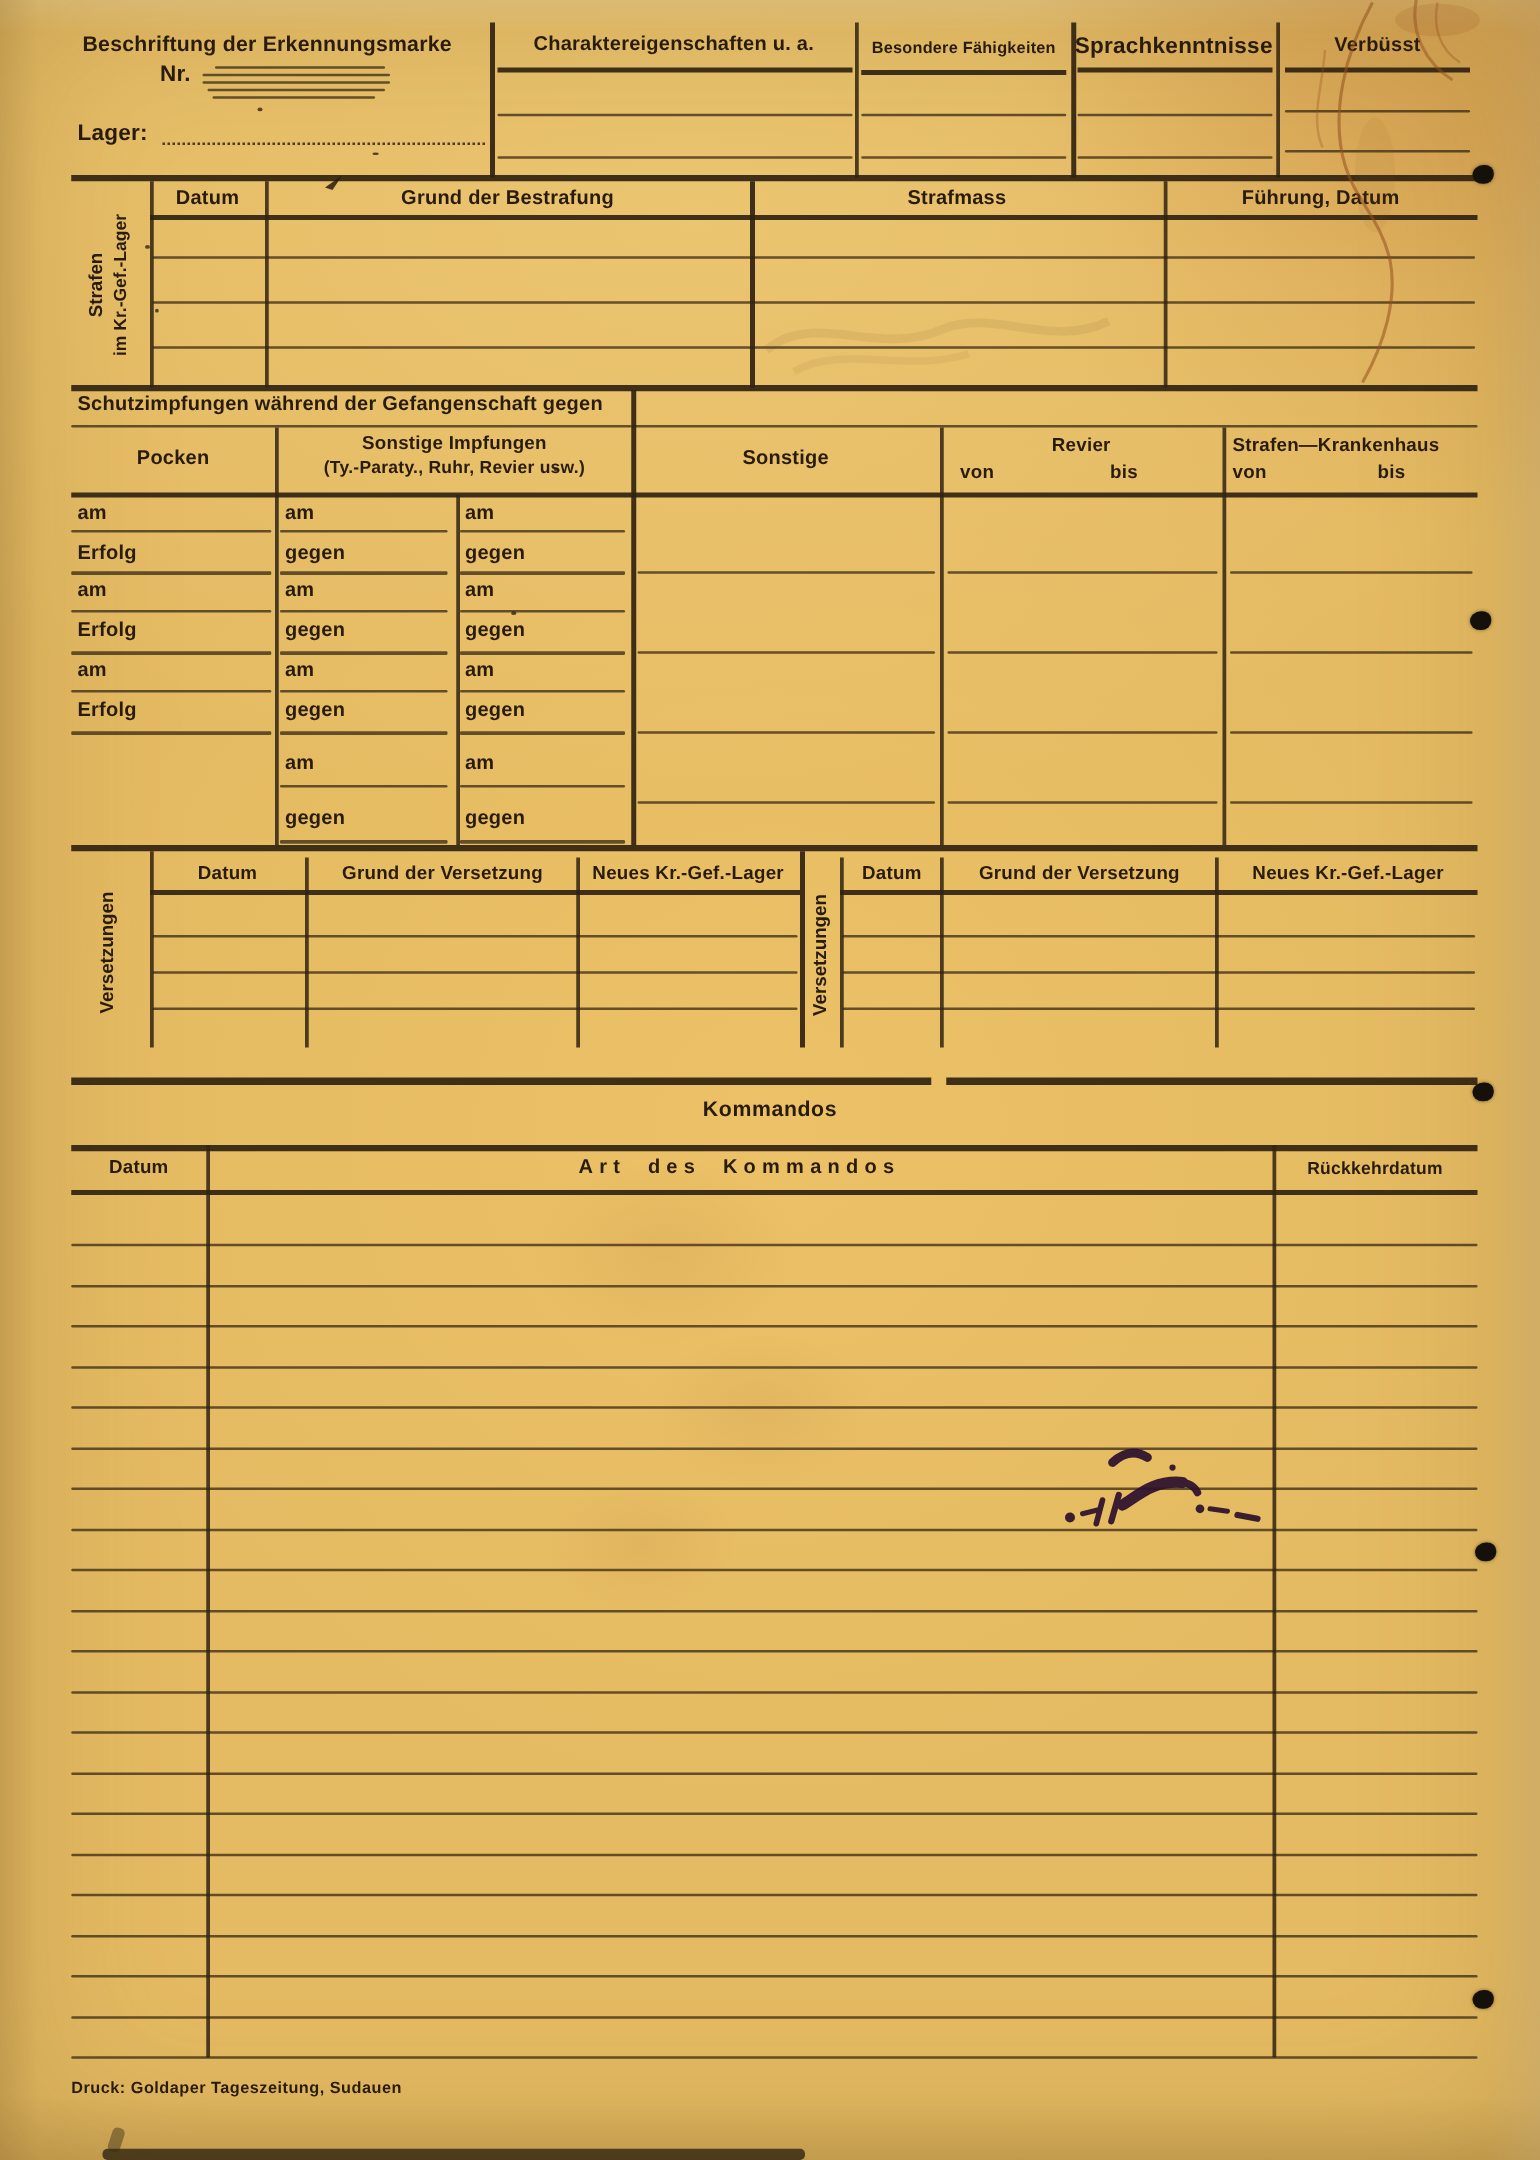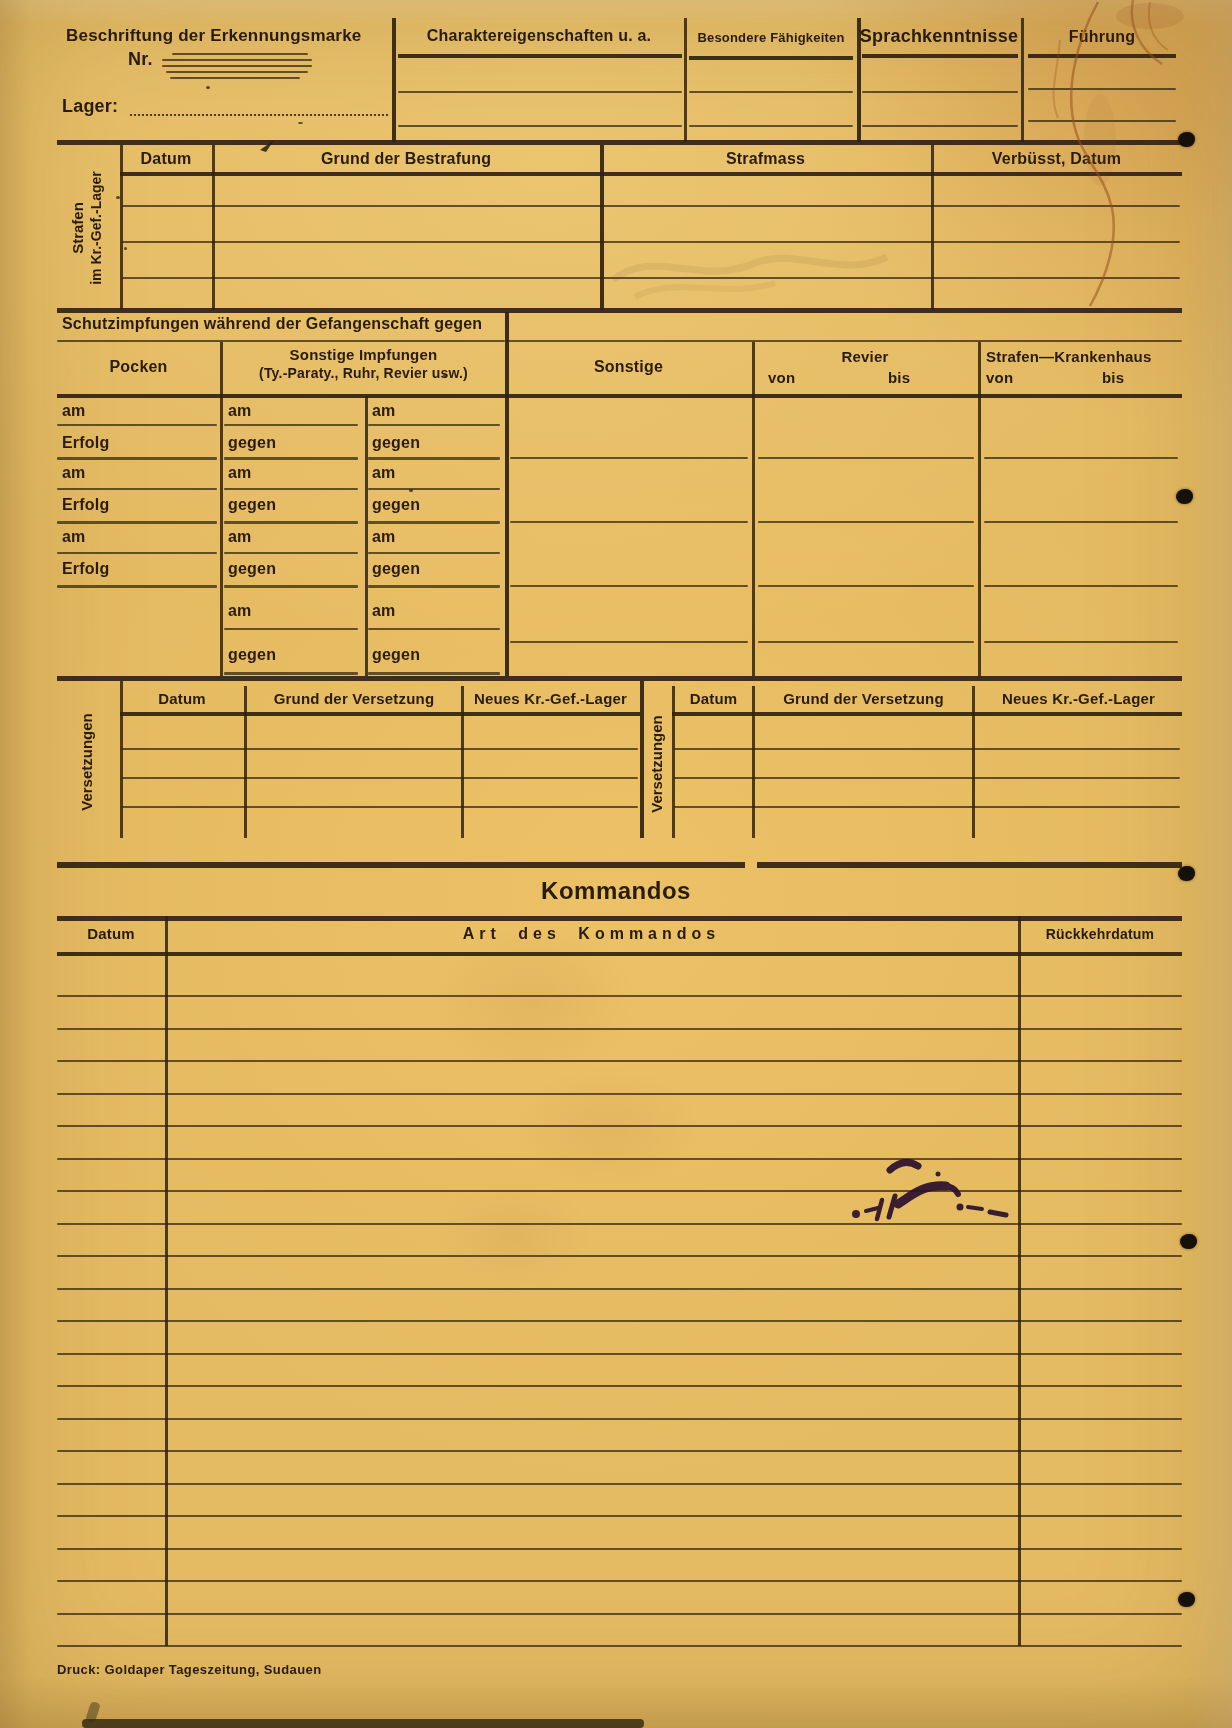--- a/index.html
+++ b/index.html
@@ -48,21 +48,21 @@
   <div class="dotted" style="left:130px;top:100px;width:258px;height:14px;"></div>
 
   <div class="vl t" style="left:392px;top:18px;height:124px;"></div>
   <div class="vl" style="left:684px;top:18px;height:124px;"></div>
   <div class="vl t" style="left:857px;top:18px;height:124px;"></div>
   <div class="vl" style="left:1021px;top:18px;height:124px;"></div>
 
   <div class="lbl c" style="left:396px;top:27px;width:286px;font-size:16px;">Charaktereigenschaften u. a.</div>
   <div class="lbl c" style="left:687px;top:31px;width:168px;font-size:13px;">Besondere Fähigkeiten</div>
   <div class="lbl c" style="left:859px;top:26px;width:160px;font-size:18px;">Sprachkenntnisse</div>
-  <div class="lbl c" style="left:1024px;top:28px;width:156px;font-size:16px;">Führung</div>
+  <div class="lbl c" style="left:1024px;top:28px;width:156px;font-size:16px;">Verbüsst</div>
 
   <div>
     <div class="hl t" style="left:398px;top:54px;width:284px;height:4px;"></div>
     <div class="hl" style="left:398px;top:91px;width:284px;"></div>
     <div class="hl" style="left:398px;top:125px;width:284px;"></div>
     <div class="hl t" style="left:689px;top:56px;width:164px;height:4px;"></div>
     <div class="hl" style="left:689px;top:91px;width:164px;"></div>
     <div class="hl" style="left:689px;top:125px;width:164px;"></div>
     <div class="hl t" style="left:862px;top:54px;width:156px;height:4px;"></div>
     <div class="hl" style="left:862px;top:91px;width:156px;"></div>
@@ -80,21 +80,21 @@
   </div>
 
   <div class="vl" style="left:120px;top:145px;height:165px;"></div>
   <div class="vl" style="left:212px;top:145px;height:165px;"></div>
   <div class="vl t" style="left:600px;top:145px;height:165px;"></div>
   <div class="vl" style="left:931px;top:145px;height:165px;"></div>
 
   <div class="lbl c" style="left:120px;top:150px;width:92px;font-size:16px;">Datum</div>
   <div class="lbl c" style="left:212px;top:150px;width:388px;font-size:16px;">Grund der Bestrafung</div>
   <div class="lbl c" style="left:600px;top:150px;width:331px;font-size:16px;">Strafmass</div>
-  <div class="lbl c" style="left:931px;top:150px;width:251px;font-size:16px;">Verbüsst, Datum</div>
+  <div class="lbl c" style="left:931px;top:150px;width:251px;font-size:16px;">Führung, Datum</div>
 
   <div class="hl t" style="left:120px;top:172px;width:1062px;height:4px;"></div>
   <div>
     <div class="hl" style="left:122px;top:205px;width:1058px;"></div>
     <div class="hl" style="left:122px;top:241px;width:1058px;"></div>
     <div class="hl" style="left:122px;top:277px;width:1058px;"></div>
   </div>
   <div class="hl t" style="left:57px;top:308px;width:1125px;"></div>
 
   <div class="lbl" style="left:62px;top:315px;font-size:16px;">Schutzimpfungen während der Gefangenschaft gegen</div>
@@ -215,21 +215,21 @@
     <div class="hl" style="left:122px;top:777px;width:516px;"></div>
     <div class="hl" style="left:122px;top:806px;width:516px;"></div>
     <div class="hl" style="left:674px;top:748px;width:506px;"></div>
     <div class="hl" style="left:674px;top:777px;width:506px;"></div>
     <div class="hl" style="left:674px;top:806px;width:506px;"></div>
   </div>
 
   <div class="hl t" style="left:57px;top:862px;width:688px;height:6px;"></div>
   <div class="hl t" style="left:757px;top:862px;width:425px;height:6px;"></div>
 
-  <div class="lbl c" style="left:403px;top:878px;width:426px;font-size:24px;letter-spacing:.5px;">Kommandos</div>
+  <div class="lbl c" style="left:403px;top:878px;width:426px;font-size:17px;letter-spacing:.5px;">Kommandos</div>
 
   <div class="hl t" style="left:57px;top:916px;width:1125px;"></div>
   <div class="lbl c" style="left:57px;top:926px;width:108px;font-size:15px;">Datum</div>
   <div class="lbl c" style="left:165px;top:925px;width:853px;font-size:16px;letter-spacing:5px;word-spacing:8px;">Art des Kommandos</div>
   <div class="lbl c" style="left:1018px;top:927px;width:164px;font-size:14px;">Rückkehrdatum</div>
   <div class="hl t" style="left:57px;top:952px;width:1125px;height:4px;"></div>
   <div class="vl" style="left:165px;top:916px;height:730px;"></div>
   <div class="vl" style="left:1018px;top:916px;height:730px;"></div>
 
   <div style="position:absolute;left:57px;top:0;width:1125px;height:1728px;">

